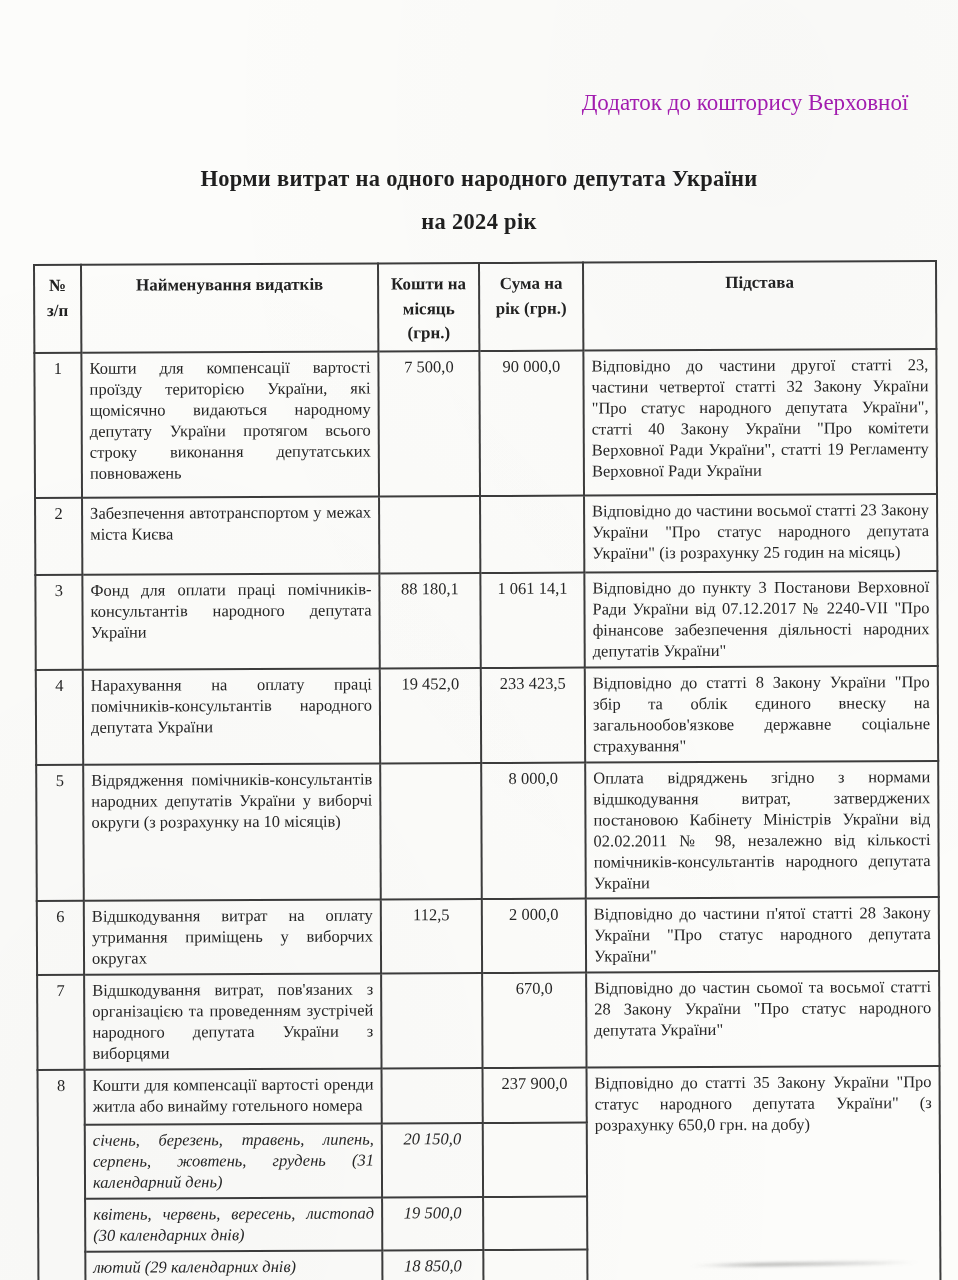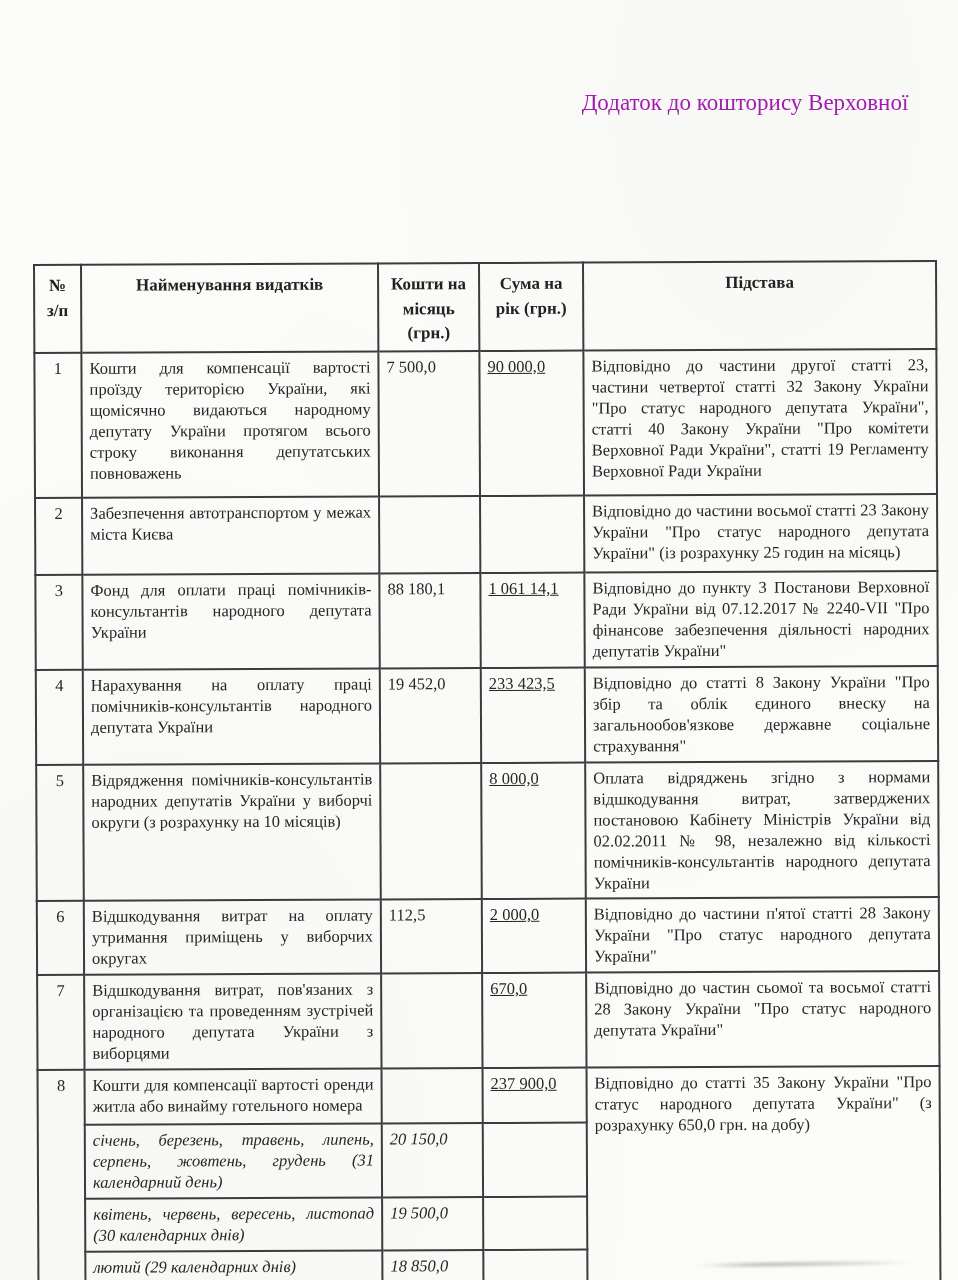--- a/index.html
+++ b/index.html
@@ -71,22 +71,22 @@
   .doc-table th {
     font-weight: bold;
     text-align: center;
     font-size: 17px;
     line-height: 1.45;
     padding-top: 8px;
     color: #222;
   }
   .c-num   { text-align: center; }
   .c-name  { text-align: justify; }
-  .c-month { }
-  .c-year  { text-align: left; text-decoration: underline; }
+  .c-month { text-align: center; }
+  .c-year  { text-align: center; }
   .c-basis { text-align: justify; }
   .italic  { font-style: italic; }
   tr.h-hdr > * { height: 66px; }
   tr.h-r1  > * { height: 134px; }
   tr.h-r2  > * { height: 66px; }
   tr.h-r3  > * { height: 84px; }
   tr.h-r4  > * { height: 64px; }
   tr.h-r5  > * { height: 100px; }
   tr.h-r6  > * { height: 56px; }
   tr.h-r7  > * { height: 70px; }
@@ -109,20 +109,22 @@
 </head>
 <body>
 
 <div class="paper-noise"></div>
 
 <div class="note">
   <div>Додаток до кошторису Верховної</div>
 </div>
 
 <div class="title">
+  <div>Норми витрат на одного народного депутата України</div>
+  <div>на 2024 рік</div>
 </div>
 
 <div class="table-wrap">
 <table class="doc-table">
   <colgroup>
     <col style="width:47px">
     <col style="width:297px">
     <col style="width:101px">
     <col style="width:104px">
     <col style="width:353px">

